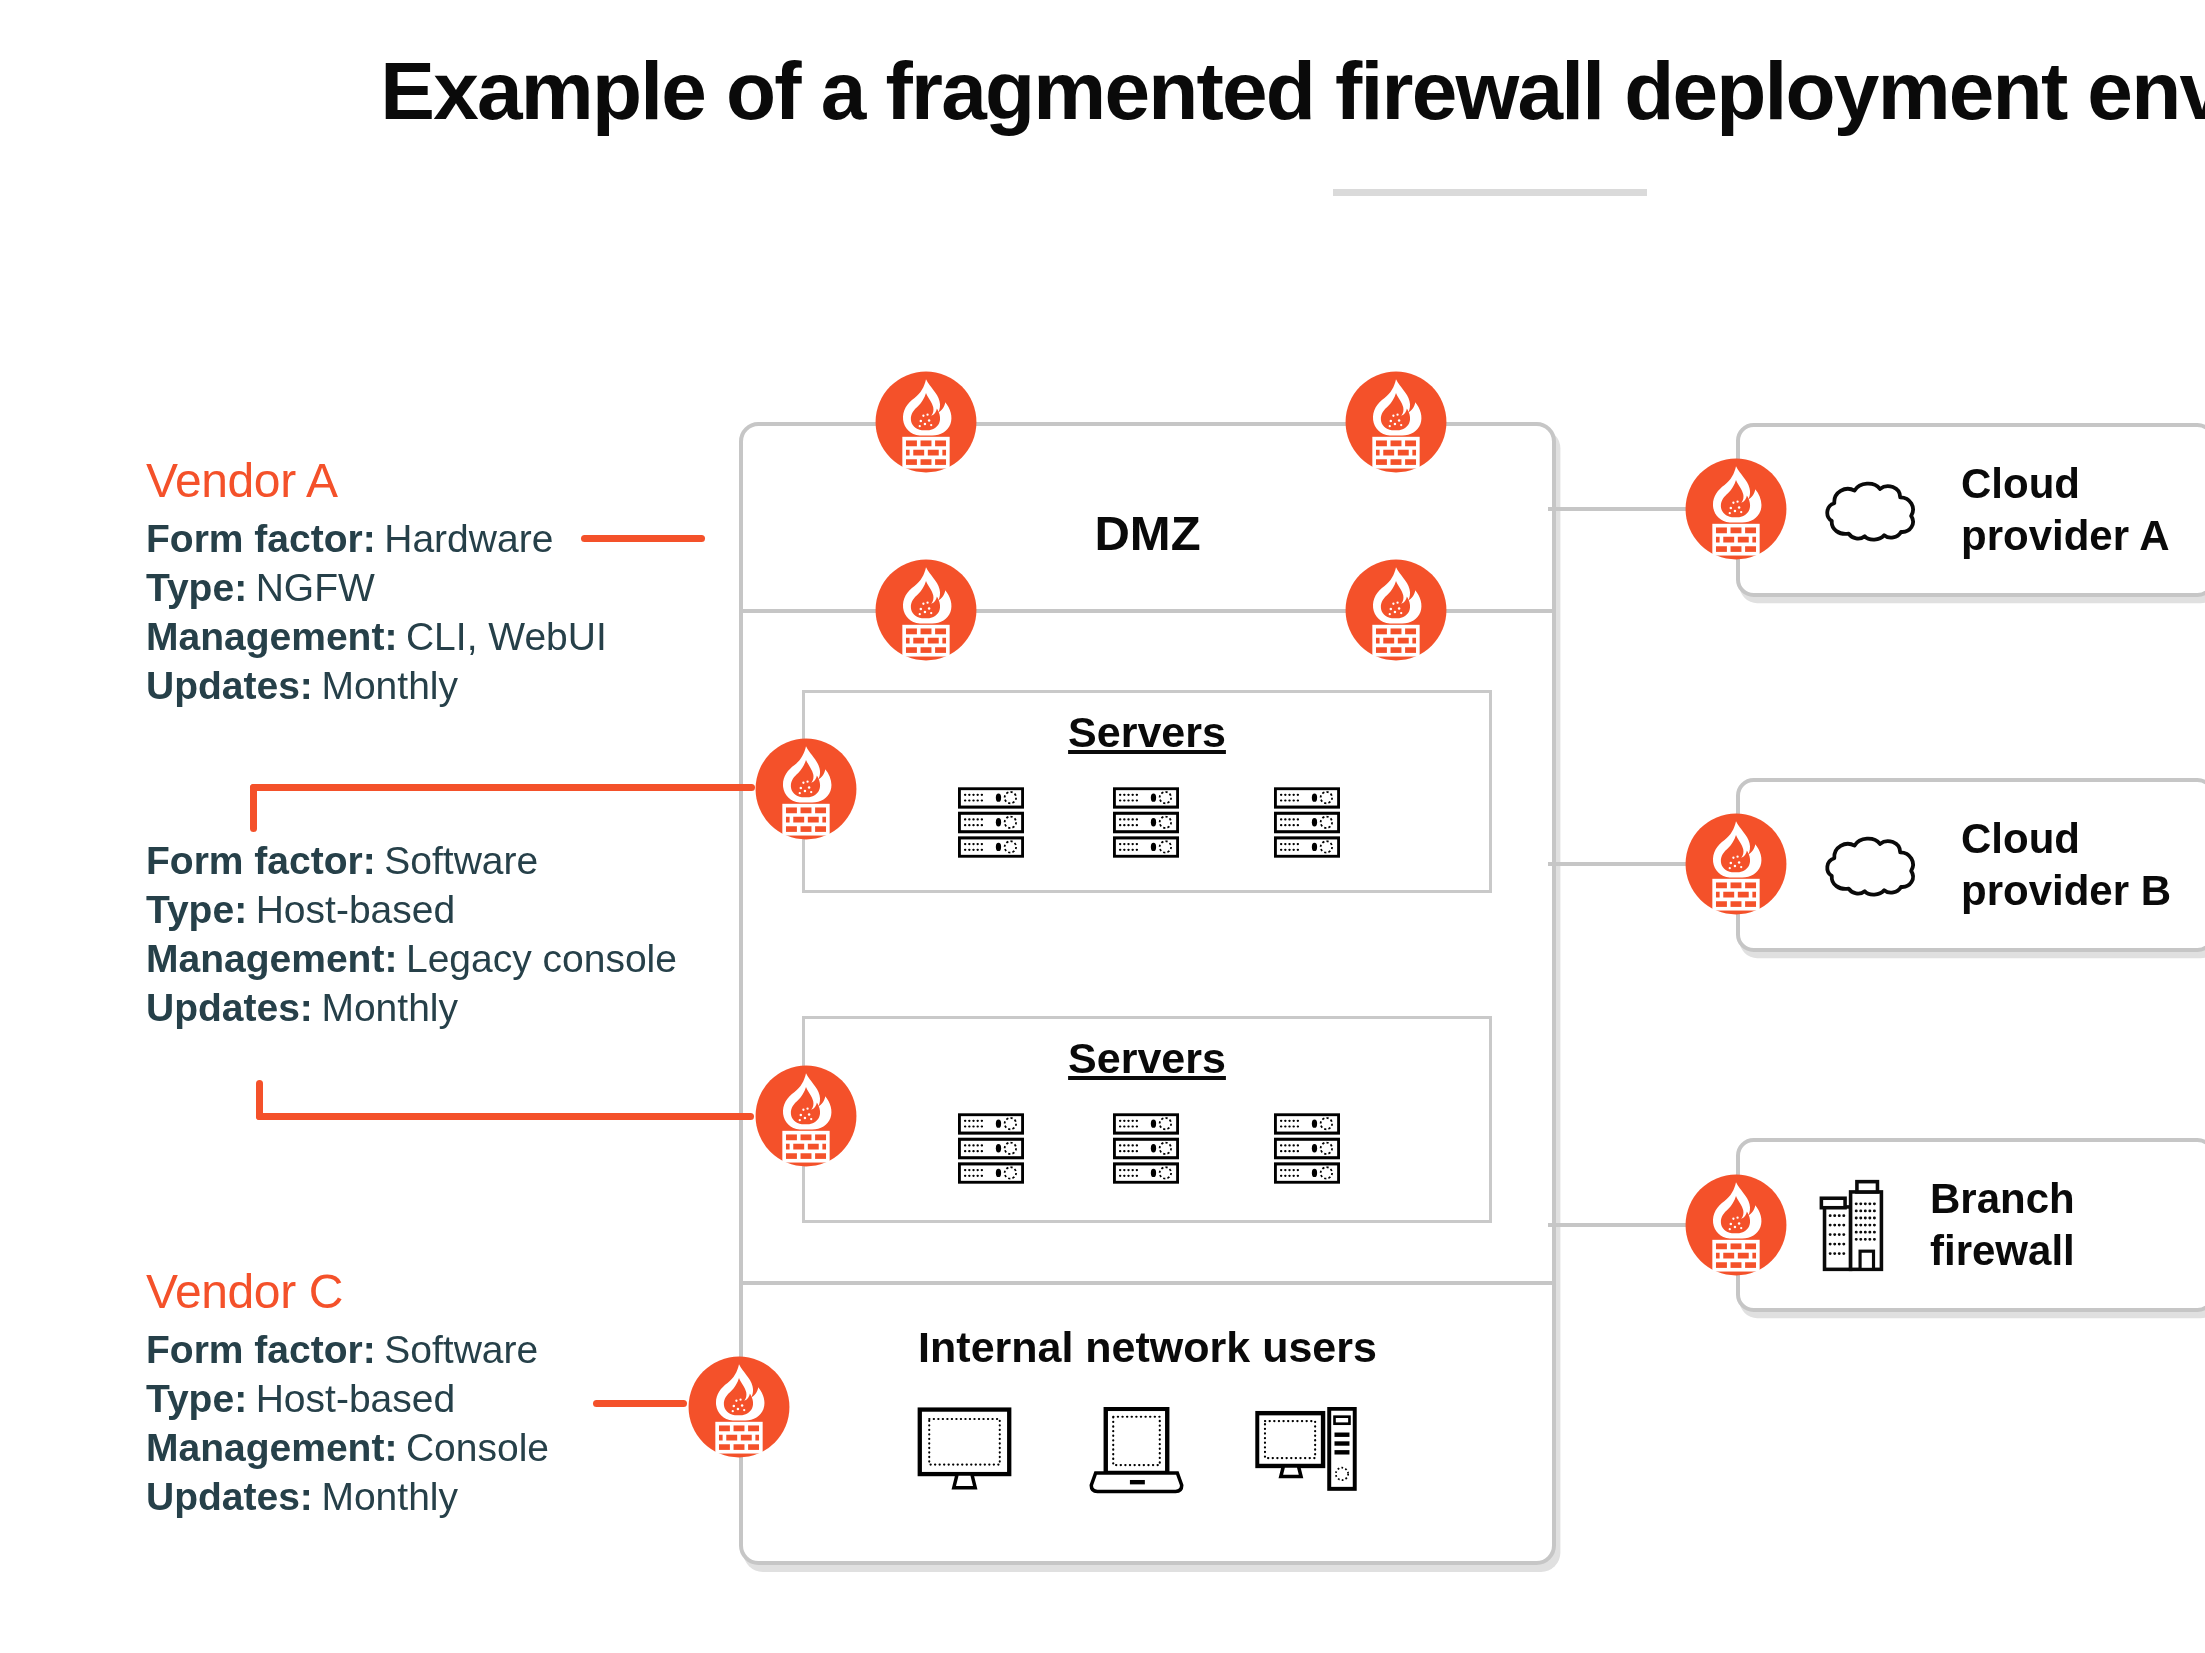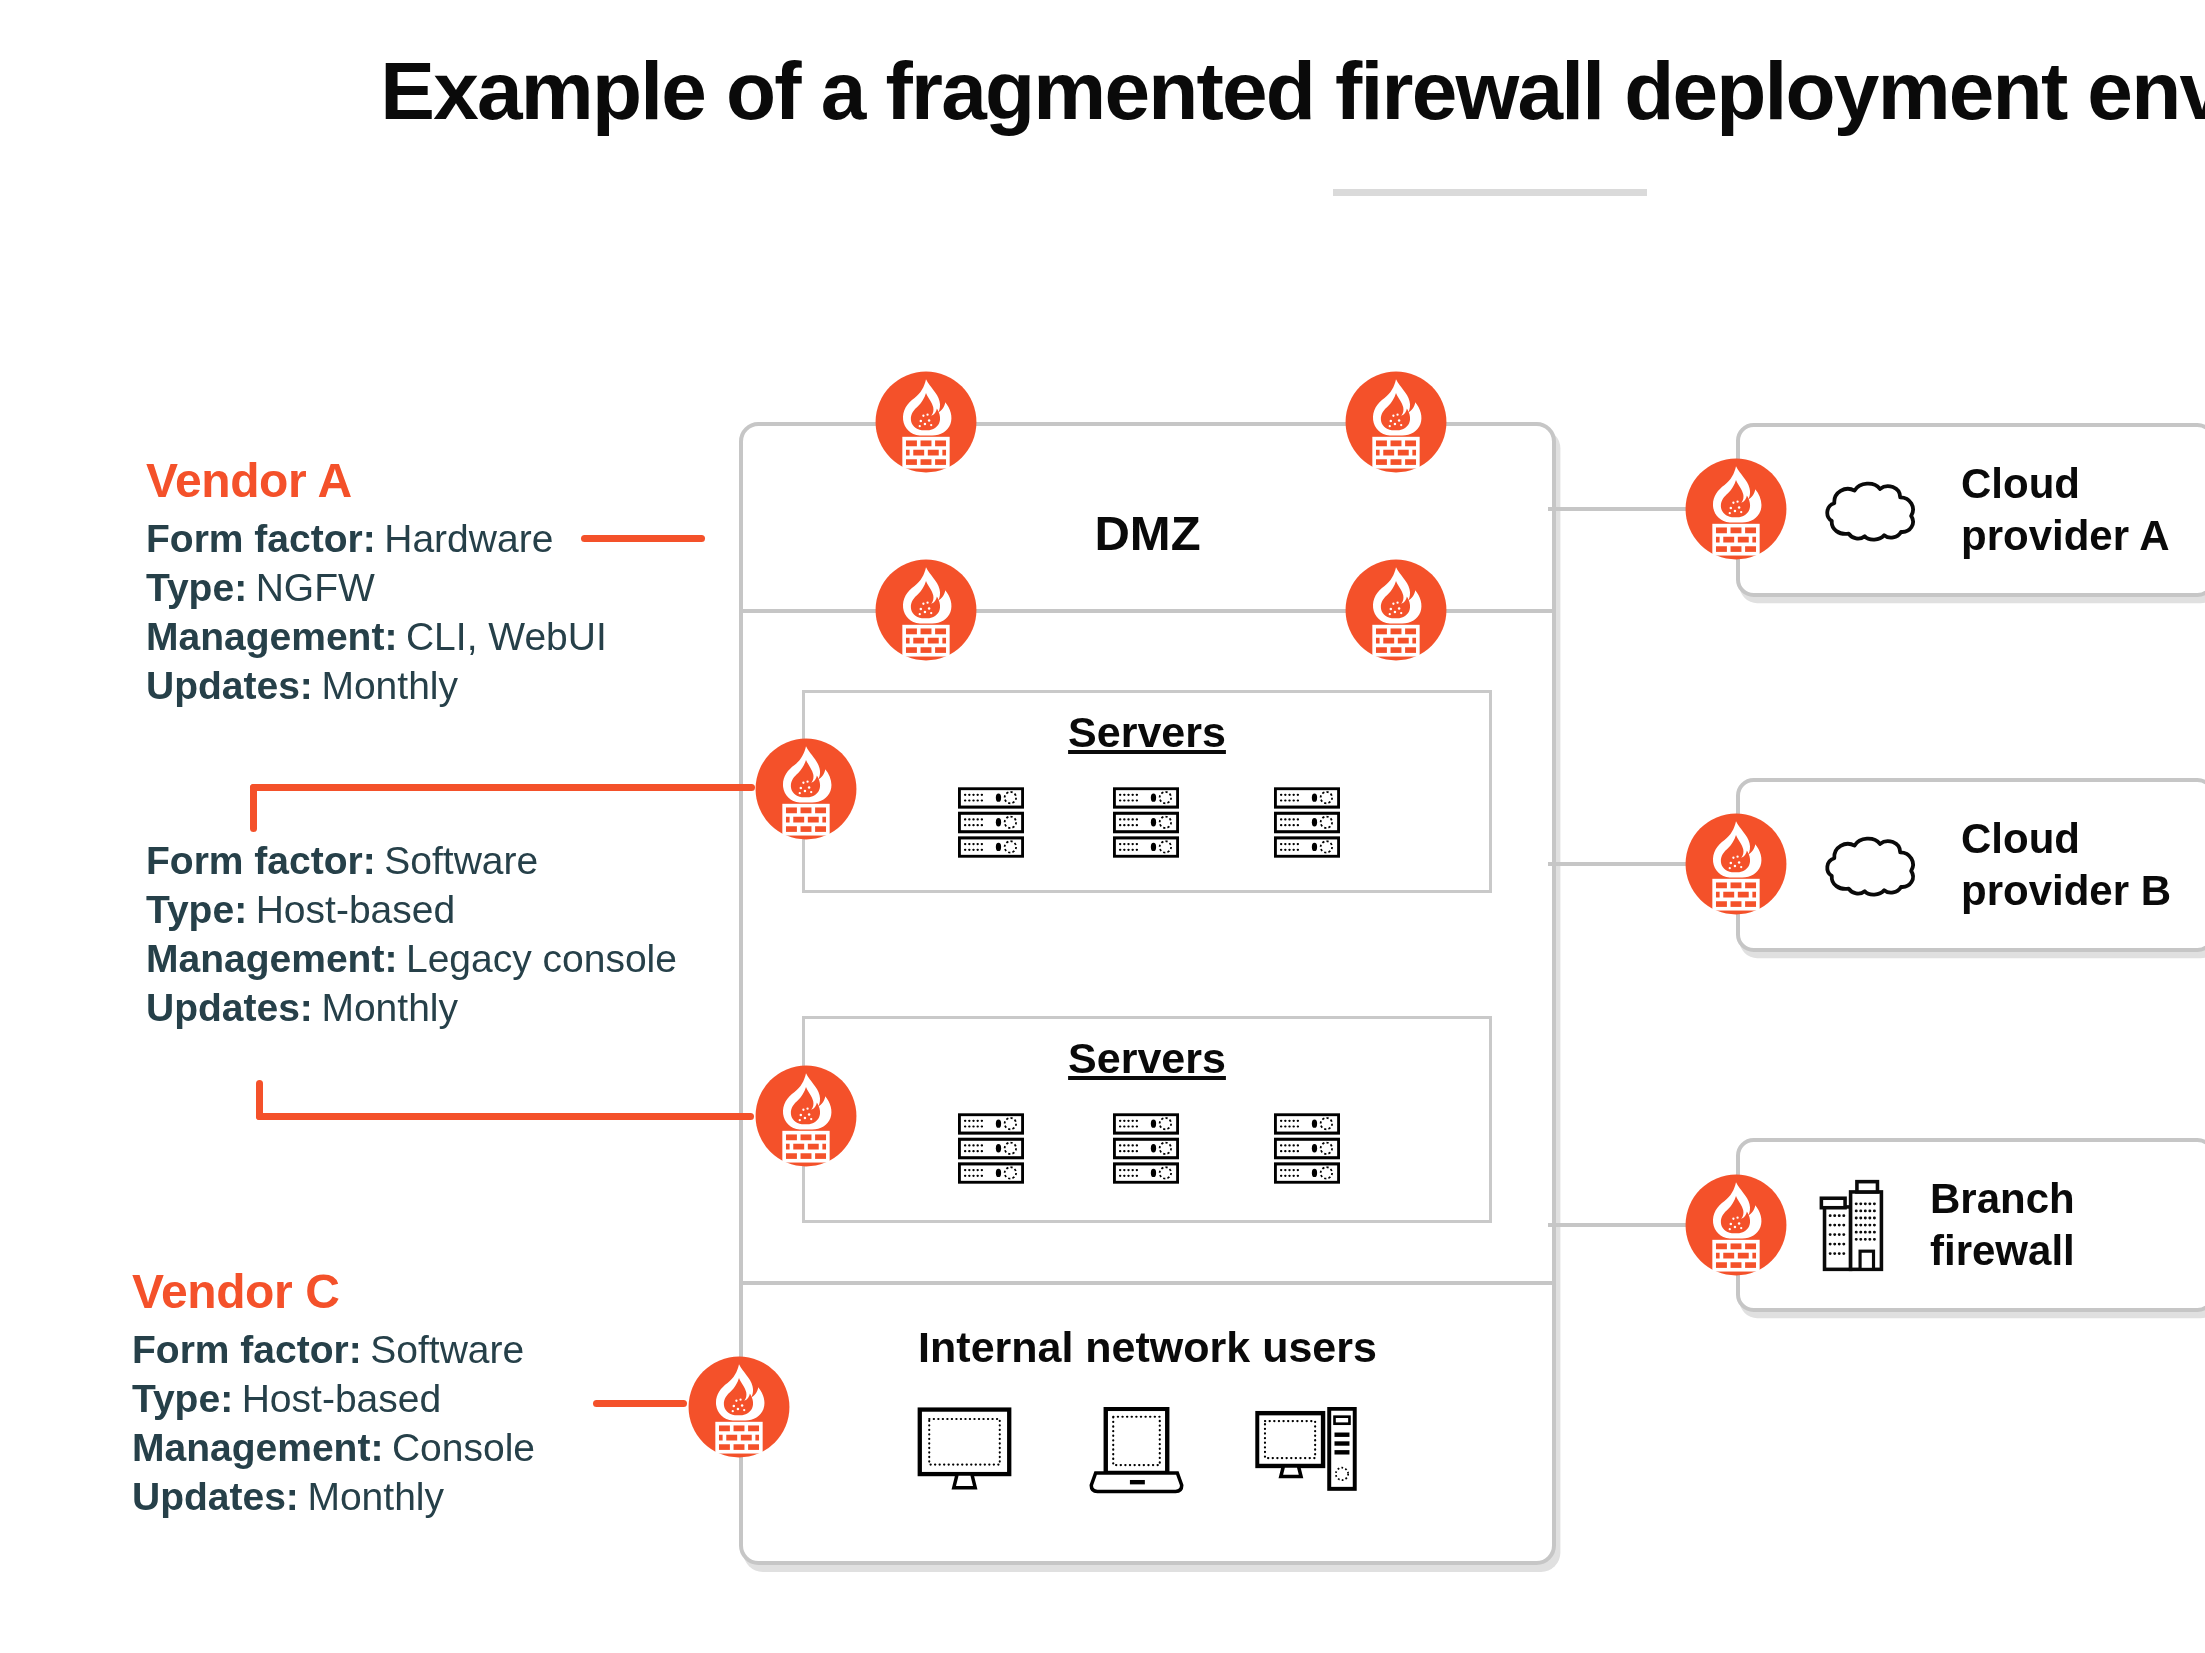--- a/index.html
+++ b/index.html
@@ -6,21 +6,21 @@
   #canvas{position:relative;width:2941px;height:1654px;background:#ffffff;
           font-family:"Liberation Sans",sans-serif;overflow:hidden;}
 
   
   .page-title{position:absolute;left:57px;top:44px;width:2826px;text-align:center;
               font-size:82px;font-weight:bold;color:#0a0a0a;letter-spacing:-1.8px;}
   .title-underline{position:absolute;left:1333px;top:189px;width:314px;height:7px;background:#dadada;}
 
   
   .vendor{position:absolute;width:617px;}
-  .vendor-name{font-size:48px;font-weight:bold;color:#f4512a;line-height:53px;
+  .vendor-name{font-size:48px;font-weight:normal;color:#f4512a;line-height:53px;
                margin-bottom:7px;letter-spacing:-0.4px;}
   .v-line{font-size:39px;line-height:49px;color:#264049;white-space:nowrap;}
   .v-label{font-weight:bold;margin-right:0.22em;}
 
   
   .main-box{position:absolute;left:739px;top:422px;width:809px;height:1135px;
             border:4.4px solid #c6c6c6;border-radius:19.4px;background:#fff;
             box-shadow:4.4px 7px 0 #e0e0e0;}
   .hline{position:absolute;left:0;right:0;height:4.4px;background:#c6c6c6;}
   .zone-label{position:absolute;left:0;right:0;text-align:center;font-weight:bold;color:#0a0a0a;}
@@ -262,21 +262,21 @@
     <div class="v-line"><span class="v-label">Updates:</span><span>Monthly</span></div>
   </div>
 
   <div class="vendor" style="left:146px;top:836px">
     <div class="v-line"><span class="v-label">Form factor:</span><span>Software</span></div>
     <div class="v-line"><span class="v-label">Type:</span><span>Host-based</span></div>
     <div class="v-line"><span class="v-label">Management:</span><span>Legacy console</span></div>
     <div class="v-line"><span class="v-label">Updates:</span><span>Monthly</span></div>
   </div>
 
-  <div class="vendor" style="left:132px;top:1265px">
+  <div class="vendor" style="left:146px;top:1265px">
     <div class="vendor-name">Vendor C</div>
     <div class="v-line"><span class="v-label">Form factor:</span><span>Software</span></div>
     <div class="v-line"><span class="v-label">Type:</span><span>Host-based</span></div>
     <div class="v-line"><span class="v-label">Management:</span><span>Console</span></div>
     <div class="v-line"><span class="v-label">Updates:</span><span>Monthly</span></div>
   </div>
 
 </div>
 
 

